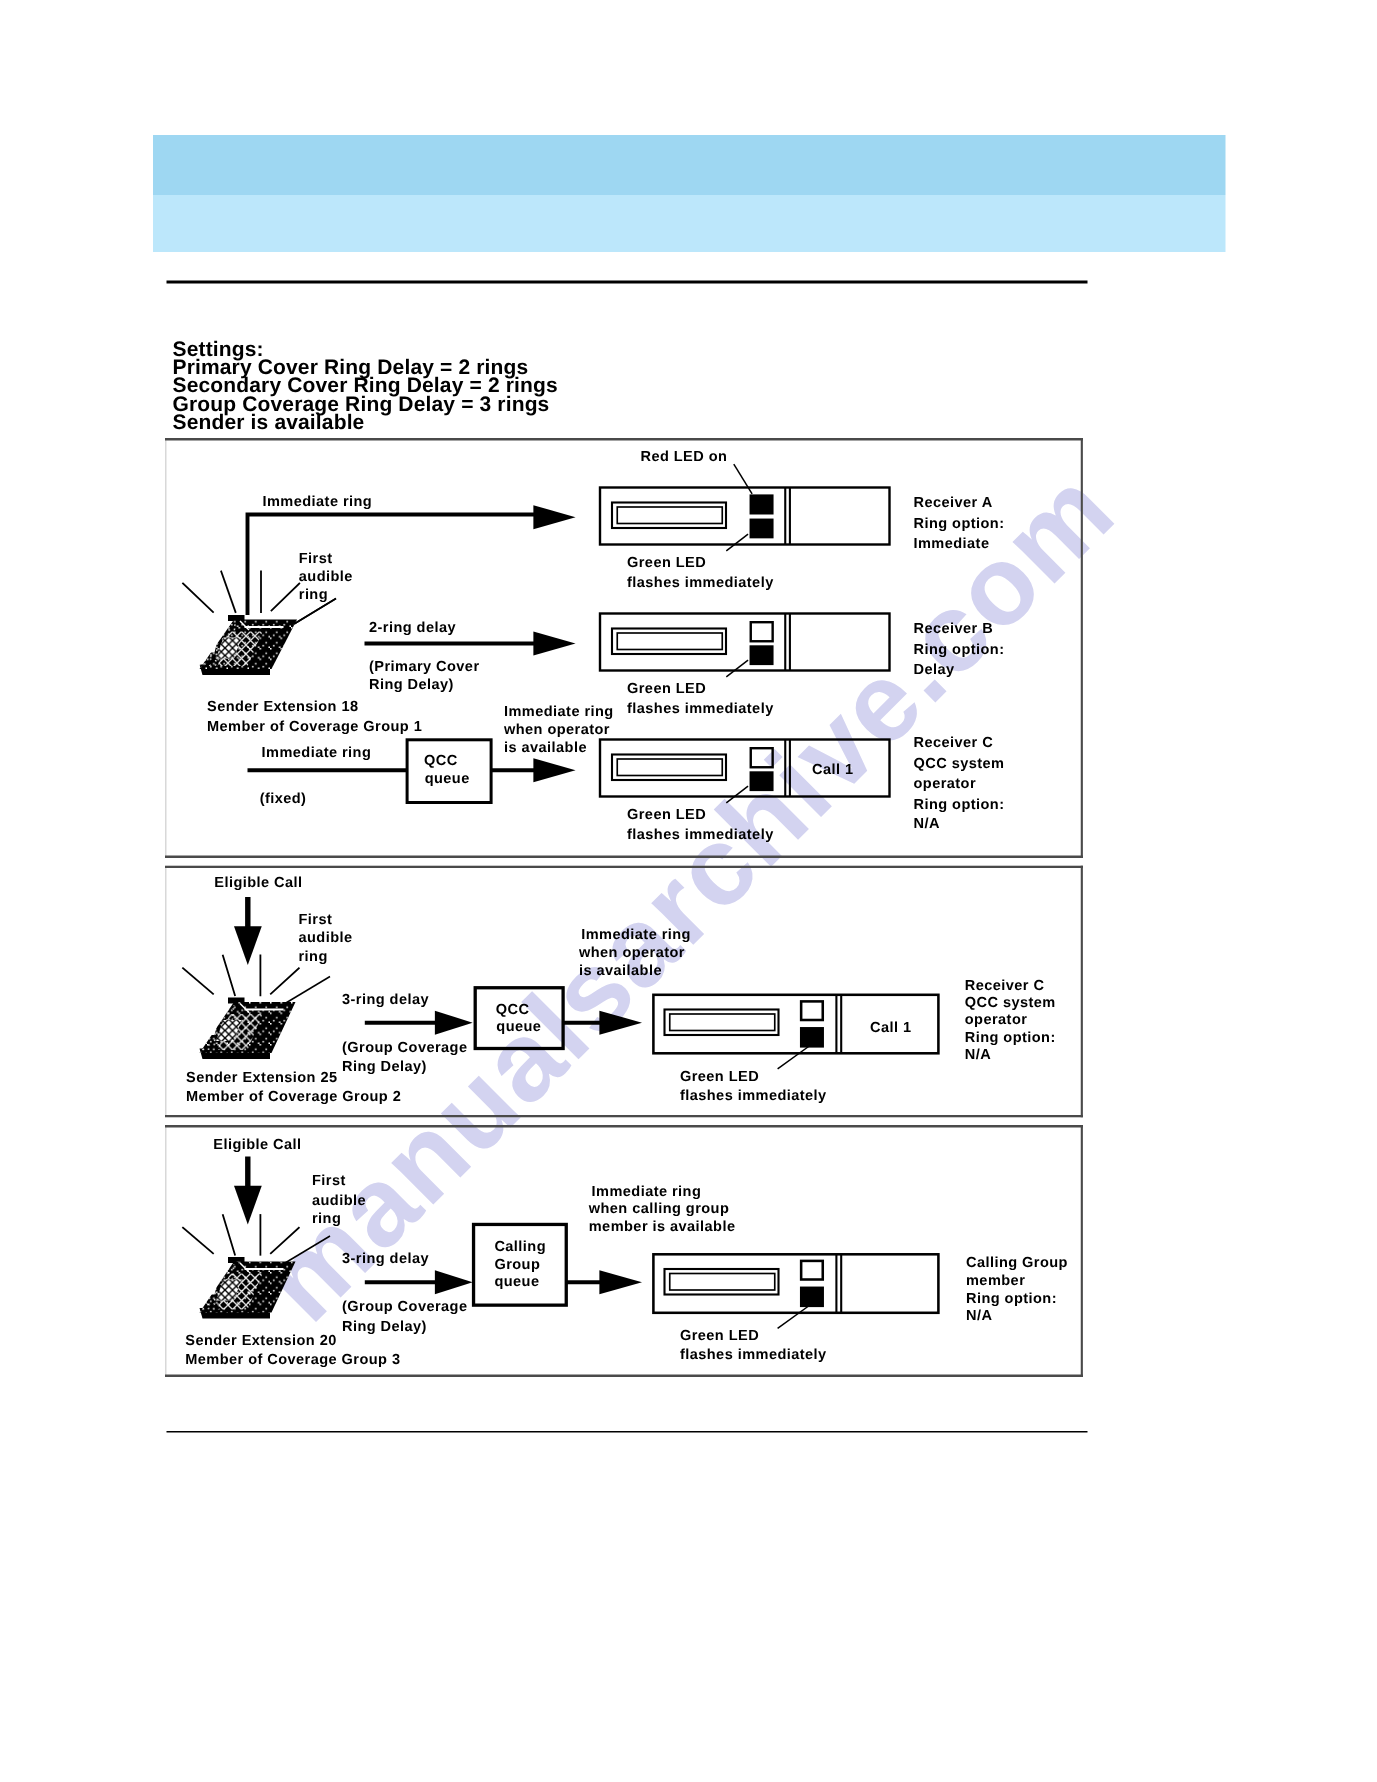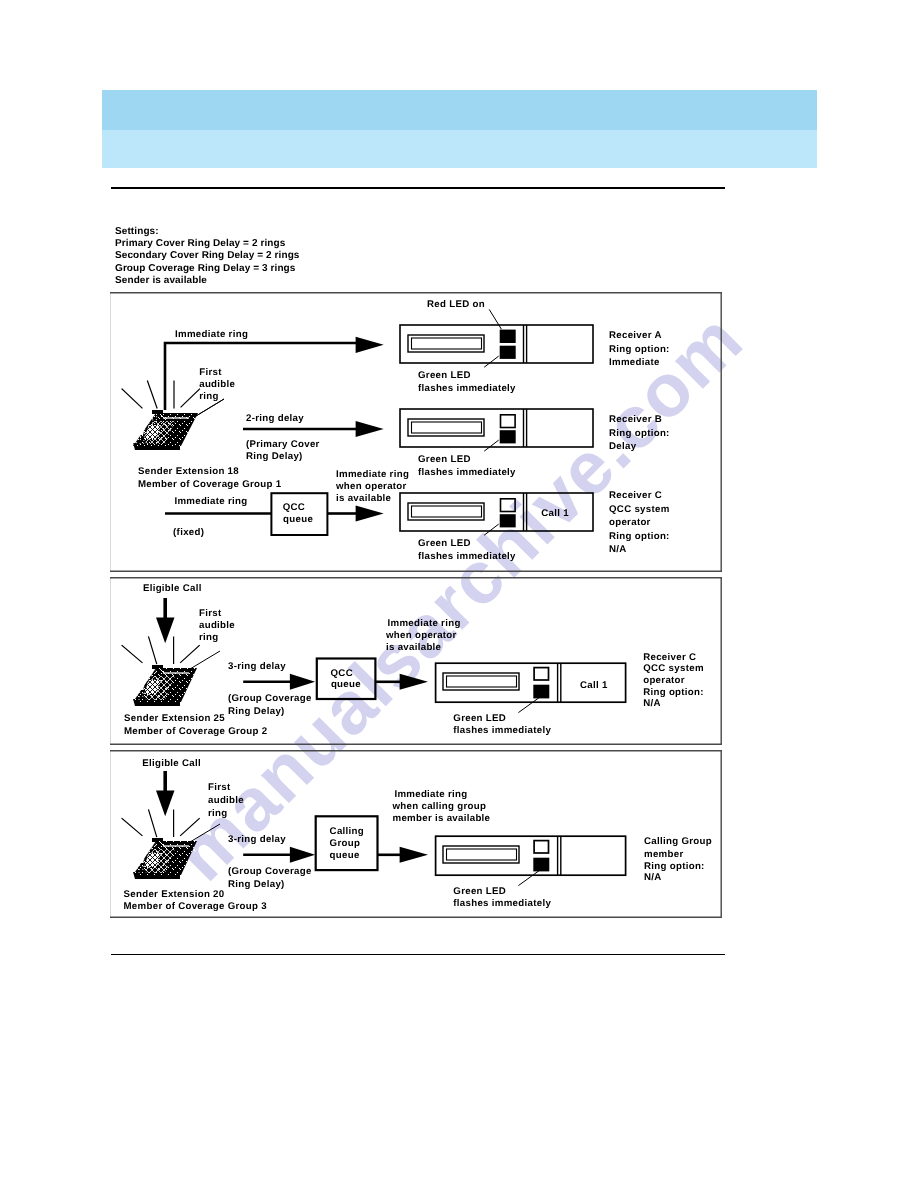--- a/index.html
+++ b/index.html
@@ -12,21 +12,21 @@
   .wm{position:absolute;color:#d3d3f0;font-size:74.5px;font-weight:bold;letter-spacing:1.5px;
       white-space:nowrap;font-family:"Liberation Sans",sans-serif;}
 
   .content{position:absolute;left:0;top:0;width:918px;height:1188px;z-index:2;}
 
   .hdr-band1{position:absolute;left:102px;top:90px;width:715px;height:40px;background:#9ed7f2;}
   .hdr-band2{position:absolute;left:102px;top:130px;width:715px;height:38px;background:#bce7fb;}
   .rule-top{position:absolute;left:111px;top:187px;width:614px;height:2px;background:#000;}
   .rule-bot{position:absolute;left:111px;top:954px;width:614px;height:1px;background:#000;}
 
-  .settings{position:absolute;left:115px;top:226px;font-size:10px;line-height:12.2px;
+  .settings{position:absolute;left:115px;top:226px;font-size:14px;line-height:12.2px;
             font-weight:bold;letter-spacing:.1px;white-space:pre;}
 
   svg.dg{position:absolute;}
   svg.dg text{font-family:"Liberation Sans",sans-serif;font-weight:bold;fill:#000;
               font-size:9.7px;letter-spacing:.3px;}
   svg.dg .thin{stroke:#000;fill:none;stroke-width:1;}
 </style>
 </head>
 <body>
 

